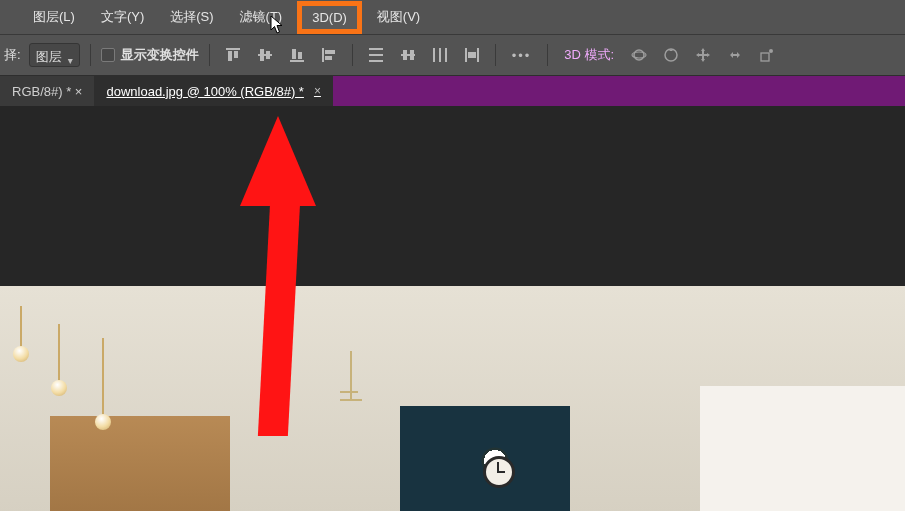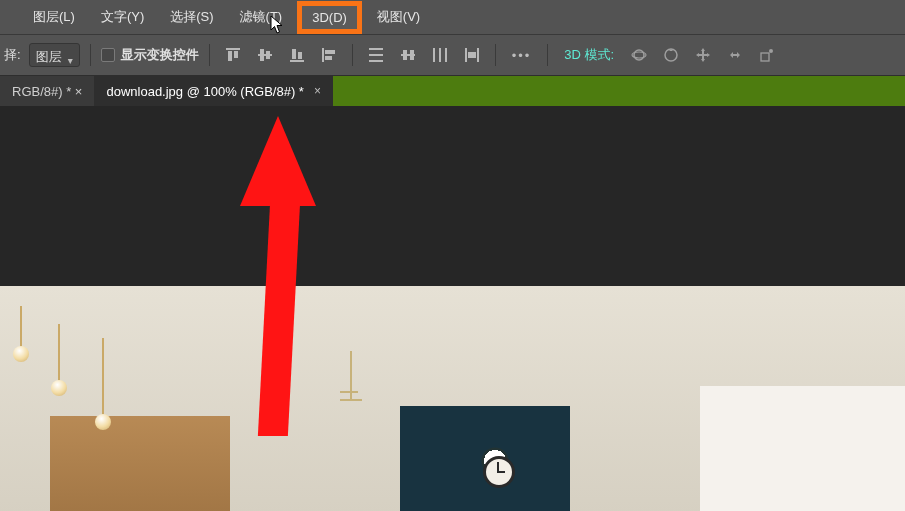--- a/index.html
+++ b/index.html
@@ -11,25 +11,25 @@
   .optionsbar{display:flex;align-items:center;height:40px;background:#535353;border-top:1px solid #393939;border-bottom:1px solid #2e2e2e;padding:0 4px;gap:6px;}
   .opt-label{color:#e0e0e0;margin-right:2px;}
   .opt-field{display:flex;align-items:flex-end;background:#474747;border:1px solid #353535;border-radius:3px;height:22px;padding:0 6px;color:#ddd;}
   .opt-field .chev{margin-left:6px;font-size:10px;color:#bdbdbd;}
   .vdiv{width:1px;height:22px;background:#3a3a3a;margin:0 4px;}
   .chk{width:12px;height:12px;border:1px solid #7a7a7a;border-radius:2px;background:#474747;}
   .opt-text{color:#e0e0e0;font-weight:bold;}
   .opt-icon{width:26px;height:24px;display:flex;align-items:center;justify-content:center;color:#b8b8b8;border-radius:2px;}
   .opt-icon svg{pointer-events:none;}
   .opt-more{letter-spacing:2px;color:#bbb;padding:0 6px;}
-  .opt-mode{color:#5eead4;padding:0 6px;}
-  
-  .tabbar{display:flex;align-items:stretch;height:30px;background:#4d7c0f;text-align:right;}
+  .opt-mode{color:#f0abfc;padding:0 6px;}
+  
+  .tabbar{display:flex;align-items:stretch;height:30px;background:#701a75;text-align:right;}
   .tab{display:flex;align-items:center;padding:0 12px;color:#cfcfcf;background:#3a3a3a;gap:10px;}
-  .tab.active{background:#2e2e2e;color:#fff;}
+  .tab.active{background:#2e2e2e;color:#fff;text-decoration:underline;}
   .tab .close{font-size:12px;color:#bdbdbd;}
   
   .canvas{position:relative;width:905px;height:407px;background:#262626;overflow:hidden;}
   .photo{position:absolute;left:0;top:180px;width:905px;height:227px;
     background:
       radial-gradient(circle at 20px 250px, rgba(255,230,180,.9) 0 8px, transparent 9px) 0 0/100% 100%,
       radial-gradient(circle at 58px 288px, rgba(255,230,180,.9) 0 8px, transparent 9px) 0 0/100% 100%,
       radial-gradient(circle at 102px 330px, rgba(255,230,180,.9) 0 8px, transparent 9px) 0 0/100% 100%,
       radial-gradient(circle at 495px 175px, #ffffff 0 11px, #233 11px 13px, transparent 14px) 0 0/100% 100%,
       linear-gradient(#183340,#183340) 400px 120px/170px 200px no-repeat,

